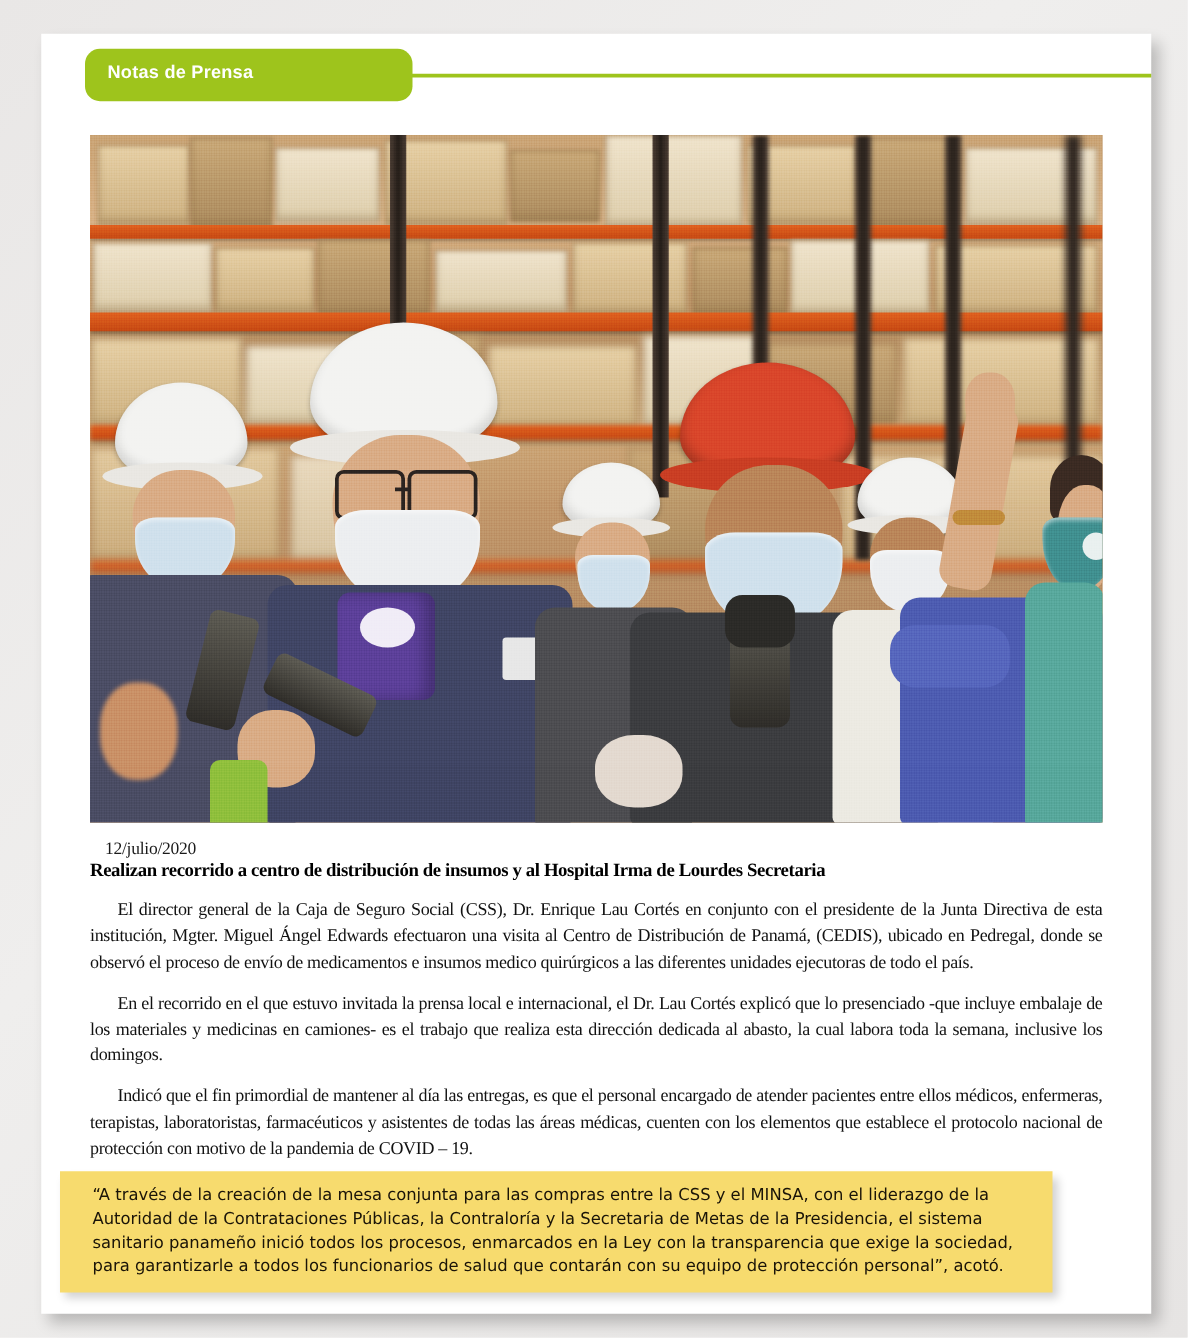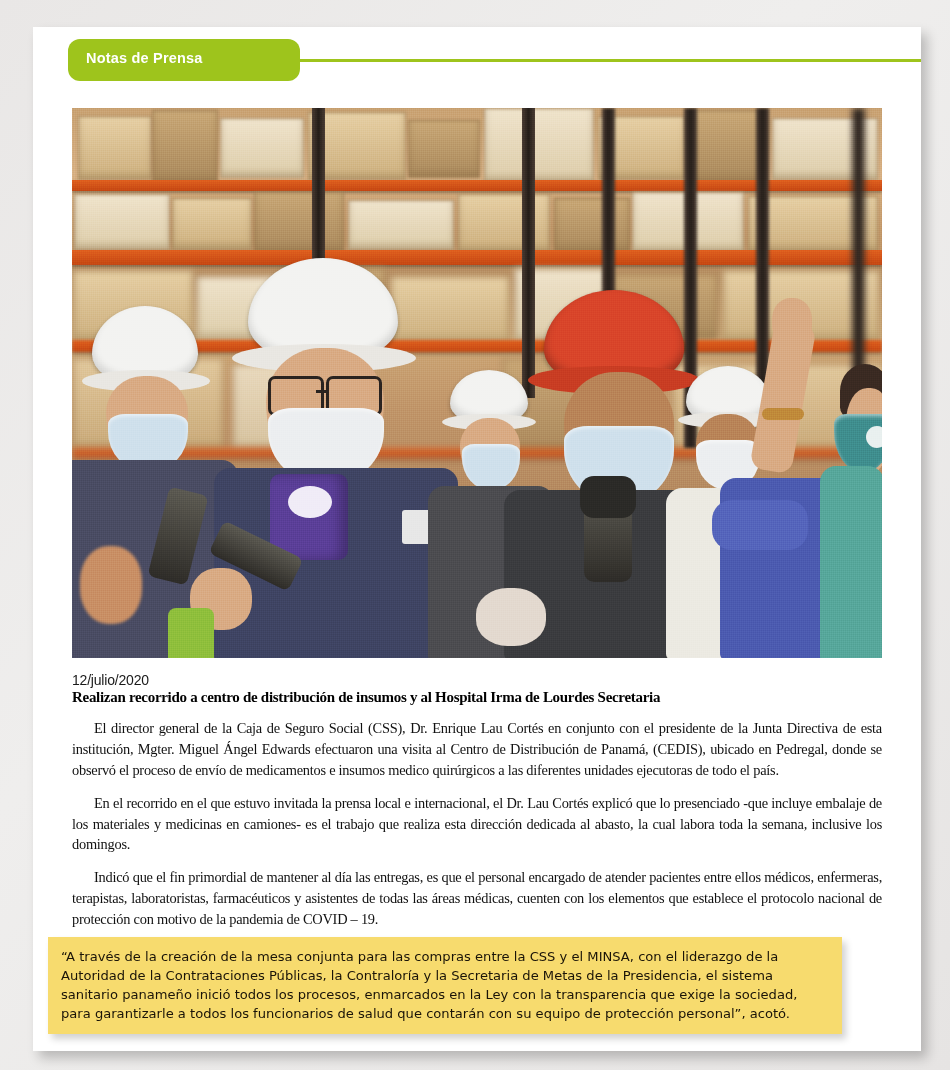--- a/index.html
+++ b/index.html
@@ -29,21 +29,21 @@
 
   
   .header {
     position: absolute;
     left: 0; top: 0;
     width: 888px; height: 62px;
   }
   .tab-banner {
     position: absolute;
     left: 35px; top: 12px;
-    width: 232px; height: 42px;
+    width: 262px; height: 42px;
     background: #9ec41c;
     border-radius: 12px;
     box-sizing: border-box;
   }
   .tab-banner-label {
     position: absolute;
     left: 18px; top: 11px;
     color: #ffffff;
     font-size: 14.5px;
     font-weight: bold;
@@ -168,24 +168,24 @@
     pointer-events:none;
   }
 
   
   .article {
     position: absolute;
     left: 39px; top: 645px;
     width: 810px;
   }
   .date {
-    font-family: Liberation Sans, sans-serif;
+    font-family: Liberation Serif, serif;
     font-size: 14px;
     color: #1a1a1a;
-    margin: 0 0 1px 0;
+    margin: 0 0 1px 12px;
     letter-spacing: -0.2px;
   }
   .headline {
     font-family: "Liberation Serif", serif;
     font-size: 15px;
     font-weight: bold;
     color: #000;
     margin: 0 0 12px 0;
     letter-spacing: -0.3px;
   }
@@ -198,21 +198,21 @@
     margin: 0 0 12px 0;
     text-indent: 22px;
     letter-spacing: -0.25px;
   }
 
   
   .quote-box {
     position: absolute;
     left: 15px; top: 910px;
     width: 794px;
-    padding: 10px 13px 11px 13px;
+    padding: 10px 13px 11px 26px;
     background: #f7db6e;
     box-sizing: border-box;
     box-shadow: 4px 5px 7px rgba(0,0,0,0.18);
   }
   .quote-text {
     font-family: "DejaVu Sans", sans-serif;
     font-size: 13.1px;
     line-height: 1.46;
     color: #1a1408;
     margin: 0;

